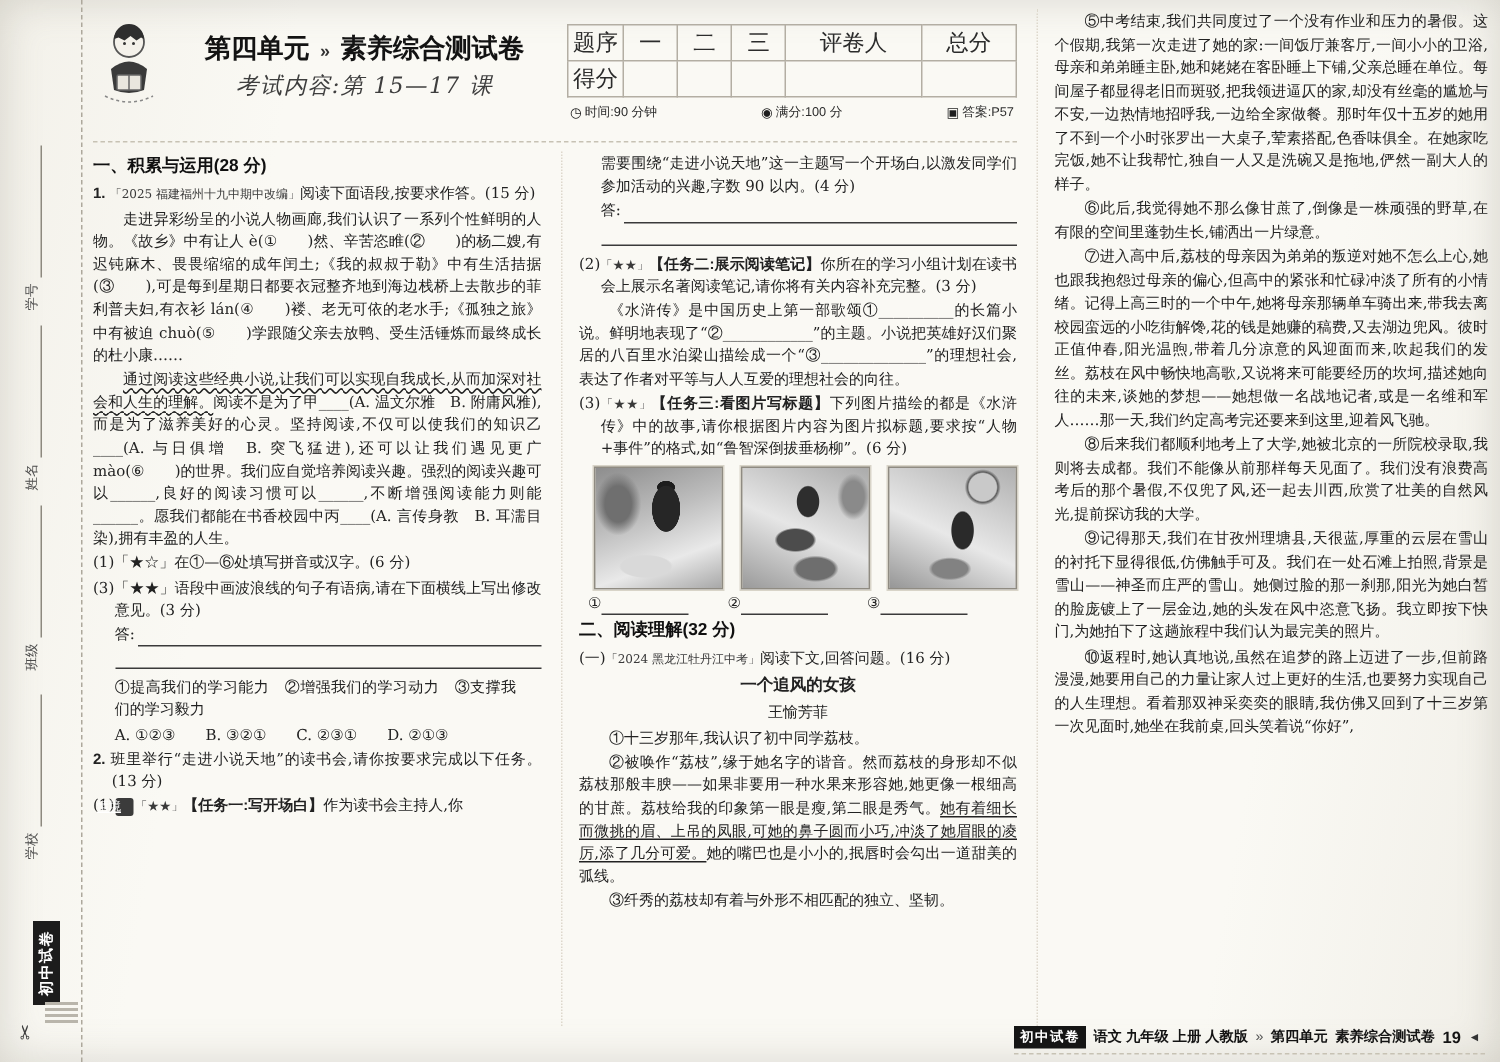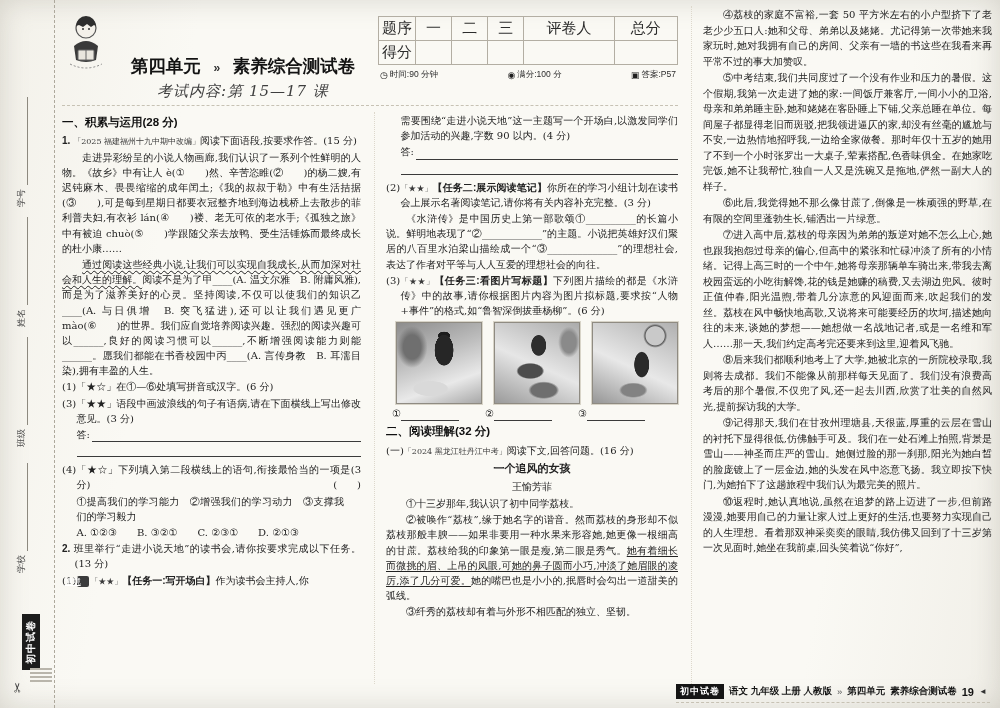--- a/index.html
+++ b/index.html
@@ -26,21 +26,21 @@
   .lefttwo{width:616px;display:flex;flex-direction:column;}
   .twocols{display:flex;gap:13px;flex:1;min-height:0;}
   .col{width:300px;font-size:10px;line-height:1.52;text-align:justify;}
   .col2{border-left:1px dotted #ddd8cc;padding-left:11px;width:292px;}
   .col3{width:300px;border-left:1px dotted #ddd8cc;padding-left:11px;font-size:10px;line-height:1.55;text-align:justify;}
   
   .hdr{display:flex;gap:10px;align-items:flex-start;padding:6px 0 4px 0;
     border-bottom:1px dashed #c7c2b4;margin-bottom:6px;min-height:78px;}
   .mascot{flex:0 0 46px;}
   .titlebox{flex:0 0 250px;padding-top:8px;text-align:center;}
-  .unit-title{font-family:Liberation Mono, monospace;font-weight:bold;font-size:17.5px;color:#131313;white-space:nowrap;margin-top:34px;}
+  .unit-title{font-family:Liberation Sans, sans-serif;font-weight:bold;font-size:17.5px;color:#131313;white-space:nowrap;}
   .unit-title .sep{font-size:12px;color:#333;padding:0 2px;}
   .scope{font-size:15px;color:#3e3e3e;font-style:italic;margin-top:4px;letter-spacing:1px;}
   .scorebox{flex:1;padding-top:4px;}
   table.score{border-collapse:collapse;width:100%;font-size:15px;font-family:"Liberation Sans",sans-serif;color:#2c2c2c;}
   table.score td{border:1px solid #b3aea3;text-align:center;padding:2px 2px;height:14px;}
   table.score .lab{width:32px;}
   .meta{display:flex;justify-content:space-between;font-size:8.5px;color:#2c2c2c;margin-top:4px;
     font-family:"Liberation Sans",sans-serif;padding:0 2px;}
   .meta .mi{display:flex;align-items:center;gap:2px;white-space:nowrap;}
   .meta .ic{display:inline-block;font-size:9px;color:#1e1e1e;}
@@ -194,21 +194,20 @@
             <div class="q"><span class="qno">1. </span><span class="r-small">「2025 福建福州十九中期中改编」</span><span>阅读下面语段,按要求作答。(15 分)</span></div>
             <div class="para"><span>走进异彩纷呈的小说人物画廊,我们认识了一系列个性鲜明的人物。《故乡》中有让人 è(①　　)然、辛苦恣睢(②　　)的杨二嫂,有迟钝麻木、畏畏缩缩的成年闰土;《我的叔叔于勒》中有生活拮据(③　　),可是每到星期日都要衣冠整齐地到海边栈桥上去散步的菲利普夫妇,有衣衫 lán(④　　)褛、老无可依的老水手;《孤独之旅》中有被迫 chuò(⑤　　)学跟随父亲去放鸭、受生活锤炼而最终成长的杜小康……</span></div>
             <div class="para"><span class="r-wavy">通过阅读这些经典小说,让我们可以实现自我成长,从而加深对社会和人生的理解。</span><span>阅读不是为了甲____(A. 温文尔雅　B. 附庸风雅),而是为了滋养美好的心灵。坚持阅读,不仅可以使我们的知识乙____(A. 与日俱增　B. 突飞猛进),还可以让我们遇见更广 mào(⑥　　)的世界。我们应自觉培养阅读兴趣。强烈的阅读兴趣可以______,良好的阅读习惯可以______,不断增强阅读能力则能______。愿我们都能在书香校园中丙____(A. 言传身教　B. 耳濡目染),拥有丰盈的人生。</span></div>
             <div class="sub"><span>(1)「★☆」在①—⑥处填写拼音或汉字。(6 分)</span></div>
             <div class="sub"><span>(3)「★★」语段中画波浪线的句子有语病,请在下面横线上写出修改意见。(3 分)</span></div>
             <div class="ansline">
               <span>答:</span>
               <span class="fill"></span>
             </div>
             <div class="blankline"></div>
-            <div class="sub"><span>(4)「★☆」下列填入第二段横线上的语句,衔接最恰当的一项是(3 分)</span><span class="r-paren">(　　)</span></div>
             <div class="opts"><span>①提高我们的学习能力　②增强我们的学习动力　③支撑我们的学习毅力</span></div>
             <div class="opts"><span>A. ①②③　　B. ③②①　　C. ②③①　　D. ②①③</span></div>
             <div class="q"><span class="qno">2. </span><span>班里举行“走进小说天地”的读书会,请你按要求完成以下任务。(13 分)</span></div>
             <div class="sub"><span>(1)</span><span class="r-tag">情境</span><span class="r-small">「★★」</span><span class="r-b">【任务一:写开场白】</span><span>作为读书会主持人,你</span></div>
           </div>
         <div class="col col2" id="col2">
             <div class="cont"><span>需要围绕“走进小说天地”这一主题写一个开场白,以激发同学们参加活动的兴趣,字数 90 以内。(4 分)</span></div>
             <div class="ansline">
               <span>答:</span>
               <span class="fill"></span>
@@ -240,21 +239,20 @@
             <div class="sub"><span>(一)</span><span class="r-small">「2024 黑龙江牡丹江中考」</span><span>阅读下文,回答问题。(16 分)</span></div>
             <div class="center-title"><span>一个追风的女孩</span></div>
             <div class="center-author"><span>王愉芳菲</span></div>
             <div class="para"><span>①十三岁那年,我认识了初中同学荔枝。</span></div>
             <div class="para"><span>②被唤作“荔枝”,缘于她名字的谐音。然而荔枝的身形却不似荔枝那般丰腴——如果非要用一种水果来形容她,她更像一根细高的甘蔗。荔枝给我的印象第一眼是瘦,第二眼是秀气。</span><span class="r-u">她有着细长而微挑的眉、上吊的凤眼,可她的鼻子圆而小巧,冲淡了她眉眼的凌厉,添了几分可爱。</span><span>她的嘴巴也是小小的,抿唇时会勾出一道甜美的弧线。</span></div>
             <div class="para"><span>③纤秀的荔枝却有着与外形不相匹配的独立、坚韧。</span></div>
           </div>
       </div>
     </div>
     <div class="col3" id="col3">
-        <div class="para"><span>④荔枝的家庭不富裕,一套 50 平方米左右的小户型挤下了老老少少五口人:她和父母、弟弟以及姥姥。尤记得第一次带她来我家玩时,她对我拥有自己的房间、父亲有一墙的书这些在我看来再平常不过的事大加赞叹。</span></div>
         <div class="para"><span>⑤中考结束,我们共同度过了一个没有作业和压力的暑假。这个假期,我第一次走进了她的家:一间饭厅兼客厅,一间小小的卫浴,母亲和弟弟睡主卧,她和姥姥在客卧睡上下铺,父亲总睡在单位。每间屋子都显得老旧而斑驳,把我领进逼仄的家,却没有丝毫的尴尬与不安,一边热情地招呼我,一边给全家做餐。那时年仅十五岁的她用了不到一个小时张罗出一大桌子,荤素搭配,色香味俱全。在她家吃完饭,她不让我帮忙,独自一人又是洗碗又是拖地,俨然一副大人的样子。</span></div>
         <div class="para"><span>⑥此后,我觉得她不那么像甘蔗了,倒像是一株顽强的野草,在有限的空间里蓬勃生长,铺洒出一片绿意。</span></div>
         <div class="para"><span>⑦进入高中后,荔枝的母亲因为弟弟的叛逆对她不怎么上心,她也跟我抱怨过母亲的偏心,但高中的紧张和忙碌冲淡了所有的小情绪。记得上高三时的一个中午,她将母亲那辆单车骑出来,带我去离校园蛮远的小吃街解馋,花的钱是她赚的稿费,又去湖边兜风。彼时正值仲春,阳光温煦,带着几分凉意的风迎面而来,吹起我们的发丝。荔枝在风中畅快地高歌,又说将来可能要经历的坎坷,描述她向往的未来,谈她的梦想——她想做一名战地记者,或是一名维和军人……那一天,我们约定高考完还要来到这里,迎着风飞驰。</span></div>
         <div class="para"><span>⑧后来我们都顺利地考上了大学,她被北京的一所院校录取,我则将去成都。我们不能像从前那样每天见面了。我们没有浪费高考后的那个暑假,不仅兜了风,还一起去川西,欣赏了壮美的自然风光,提前探访我的大学。</span></div>
         <div class="para"><span>⑨记得那天,我们在甘孜州理塘县,天很蓝,厚重的云层在雪山的衬托下显得很低,仿佛触手可及。我们在一处石滩上拍照,背景是雪山——神圣而庄严的雪山。她侧过脸的那一刹那,阳光为她白皙的脸庞镀上了一层金边,她的头发在风中恣意飞扬。我立即按下快门,为她拍下了这趟旅程中我们认为最完美的照片。</span></div>
         <div class="para"><span>⑩返程时,她认真地说,虽然在追梦的路上迈进了一步,但前路漫漫,她要用自己的力量让家人过上更好的生活,也要努力实现自己的人生理想。看着那双神采奕奕的眼睛,我仿佛又回到了十三岁第一次见面时,她坐在我前桌,回头笑着说“你好”,</span></div>
       </div>
   </div>
 
   <div class="footer">

